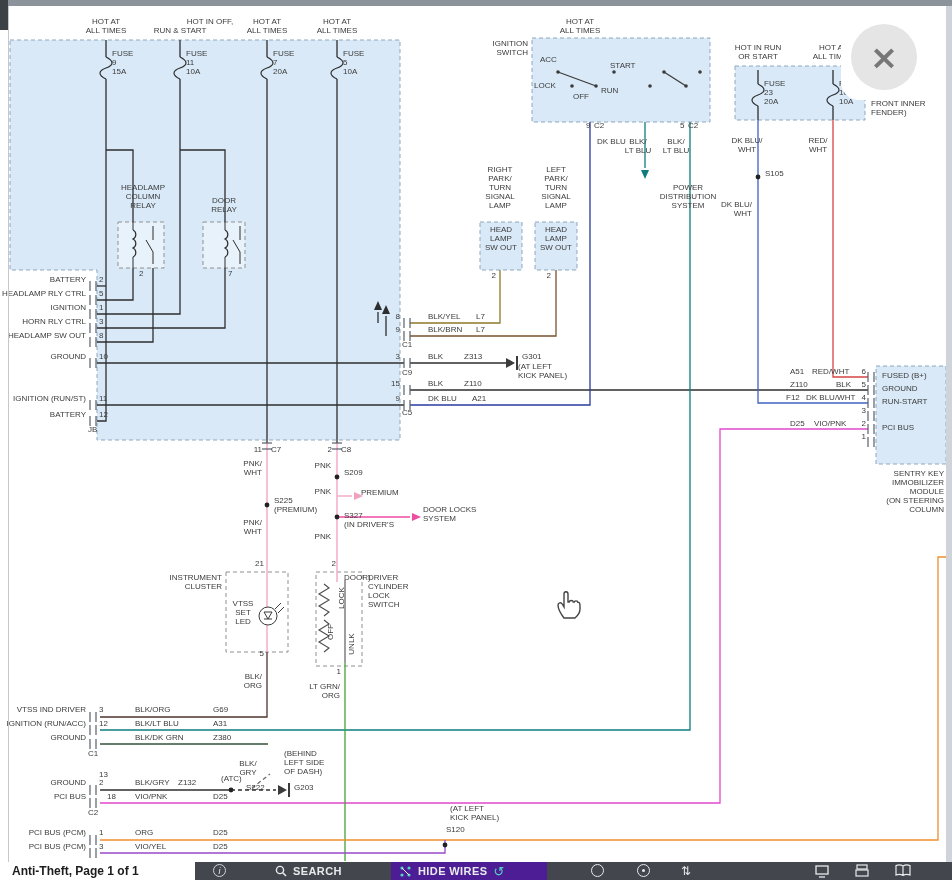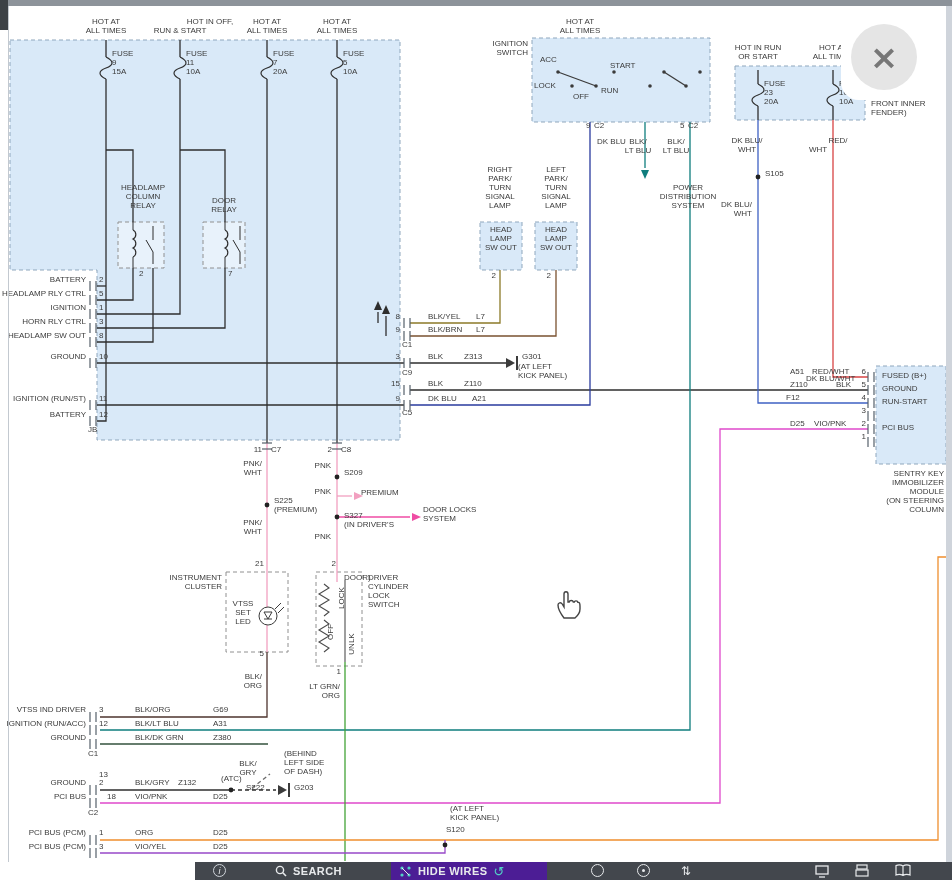--- a/index.html
+++ b/index.html
@@ -278,21 +278,21 @@
       <div class="lbl" style="left: 839px; top: 89px;">10</div>
       <div class="lbl" style="left: 839px; top: 98px;">10A</div>
       <div class="lbl" style="left: 871px; top: 64px;">POWER</div>
       <div class="lbl" style="left: 871px; top: 73px;">DISTRIBUTION</div>
       <div class="lbl" style="left: 871px; top: 82px;">CENTER</div>
       <div class="lbl" style="left: 871px; top: 91px;">(ON LEFT</div>
       <div class="lbl" style="left: 871px; top: 100px;">FRONT INNER</div>
       <div class="lbl" style="left: 871px; top: 109px;">FENDER)</div>
       <div class="lbl" style="left: 747px; top: 137px; transform: translateX(-50%);">DK BLU/</div>
       <div class="lbl" style="left: 747px; top: 146px; transform: translateX(-50%);">WHT</div>
-      <div class="lbl" style="left: 818px; top: 137px; transform: translateX(-50%); margin-left: 20px;">RED/</div>
+      <div class="lbl" style="left: 818px; top: 137px; transform: translateX(-50%);">RED/</div>
       <div class="lbl" style="left: 818px; top: 146px; transform: translateX(-50%);">WHT</div>
       <div class="lbl" style="left: 765px; top: 170px;">S105</div>
       <div class="lbl" style="left: 752px; top: 201px; transform: translateX(-100%);">DK BLU/</div>
       <div class="lbl" style="left: 752px; top: 210px; transform: translateX(-100%);">WHT</div>
       <div class="lbl" style="left: 86px; top: 276px; transform: translateX(-100%);">BATTERY</div>
       <div class="lbl" style="left: 99px; top: 276px;">2</div>
       <div class="lbl" style="left: 86px; top: 290px; transform: translateX(-100%);">HEADLAMP RLY CTRL</div>
       <div class="lbl" style="left: 99px; top: 290px;">5</div>
       <div class="lbl" style="left: 86px; top: 304px; transform: translateX(-100%);">IGNITION</div>
       <div class="lbl" style="left: 99px; top: 304px;">1</div>
@@ -335,21 +335,21 @@
       <div class="lbl" style="left: 428px; top: 395px;">DK BLU</div>
       <div class="lbl" style="left: 472px; top: 395px;">A21</div>
       <div class="lbl" style="left: 402px; top: 409px;">C5</div>
       <div class="lbl" style="left: 790px; top: 368px;">A51</div>
       <div class="lbl" style="left: 812px; top: 368px;">RED/WHT</div>
       <div class="lbl" style="left: 866px; top: 368px; transform: translateX(-100%);">6</div>
       <div class="lbl" style="left: 790px; top: 381px;">Z110</div>
       <div class="lbl" style="left: 836px; top: 381px;">BLK</div>
       <div class="lbl" style="left: 866px; top: 381px; transform: translateX(-100%);">5</div>
       <div class="lbl" style="left: 786px; top: 394px;">F12</div>
-      <div class="lbl" style="left: 806px; top: 375px;">DK BLU/WHT</div>
+      <div class="lbl" style="left: 806px; top: 394px;">DK BLU/WHT</div>
       <div class="lbl" style="left: 866px; top: 394px; transform: translateX(-100%);">4</div>
       <div class="lbl" style="left: 866px; top: 407px; transform: translateX(-100%);">3</div>
       <div class="lbl" style="left: 790px; top: 420px;">D25</div>
       <div class="lbl" style="left: 814px; top: 420px;">VIO/PNK</div>
       <div class="lbl" style="left: 866px; top: 420px; transform: translateX(-100%);">2</div>
       <div class="lbl" style="left: 866px; top: 433px; transform: translateX(-100%);">1</div>
       <div class="lbl" style="left: 882px; top: 372px;">FUSED (B+)</div>
       <div class="lbl" style="left: 882px; top: 385px;">GROUND</div>
       <div class="lbl" style="left: 882px; top: 398px;">RUN-START</div>
       <div class="lbl" style="left: 882px; top: 424px;">PCI BUS</div>
@@ -444,20 +444,23 @@
 
   <div id="close-halo"></div>
   <button id="close-btn">
     <span>×</span>
   </button>
 
   <div id="chrome-top"></div>
   <div id="chrome-corner"></div>
   <div id="chrome-right"></div>
 
+  <div id="statusbar">
+    <span>Anti-Theft, Page 1 of 1</span>
+  </div>
 
   <div id="toolbar">
     <span class="ticon info" style="left:18px">i</span>
     <button class="tbtn" style="left:72px">
       <svg width="12" height="12" viewBox="0 0 12 12">
         <circle cx="5" cy="5" r="3.6" fill="none" stroke="#e8eaec" stroke-width="1.4"></circle>
         <line x1="7.8" y1="7.8" x2="11" y2="11" stroke="#e8eaec" stroke-width="1.6"></line>
       </svg>
       <span>SEARCH</span>
     </button>

